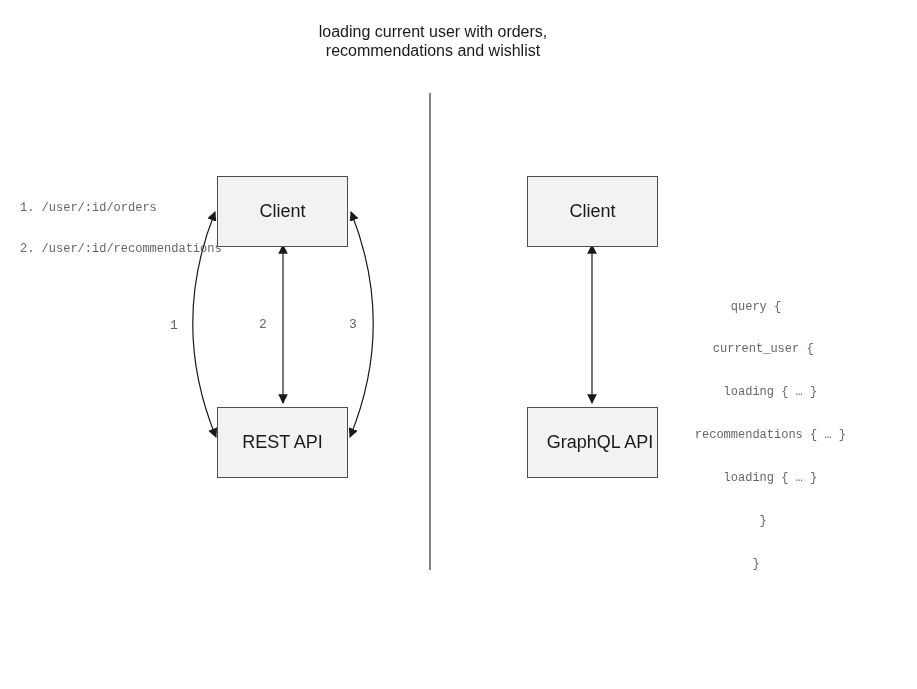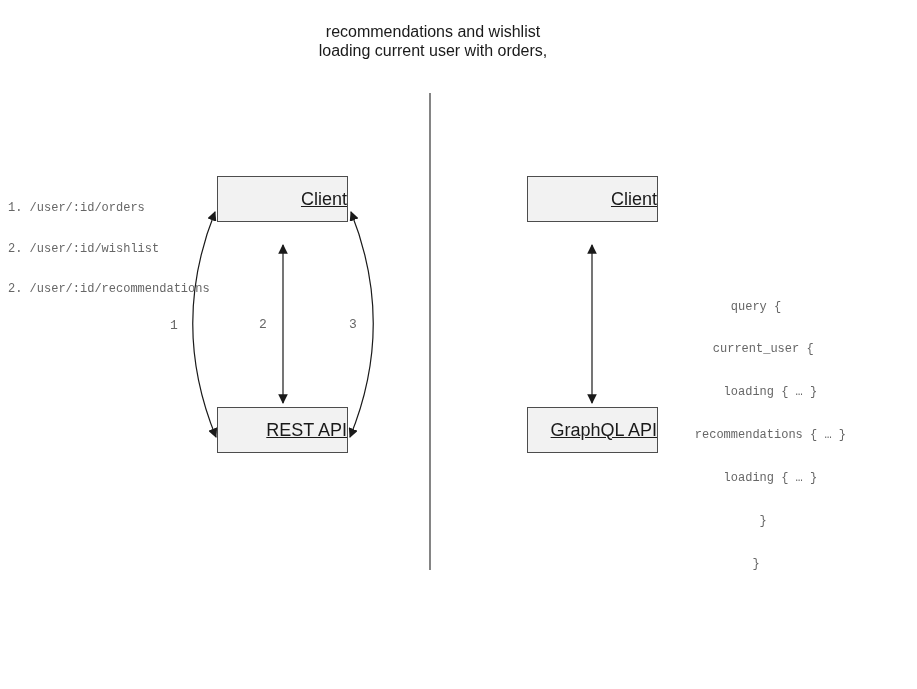--- a/index.html
+++ b/index.html
@@ -44,45 +44,44 @@
     stroke: var(--divider-stroke, #666666);
     stroke-width: 1.6;
   }
   .arrowhead {
     fill: var(--arrow-stroke, #1a1a1a);
   }
   
   .node {
     position: absolute;
     width: 131px;
-    height: 46px;
+    height: 71px;
     background: var(--box-fill, #f2f2f2);
     border: 1px solid var(--box-border, #4d4d4d);
     display: flex;
     align-items: center;
-    justify-content: flex-end;
+    justify-content: center;
     box-sizing: border-box;
     font-size: 18px;
     color: var(--title-text, #1a1a1a);
-    text-decoration: underline;
   }
   #rest-client  { left: 217px; top: 176px; }
   #rest-api     { left: 217px; top: 407px; }
   #gql-client   { left: 527px; top: 176px; }
   #gql-api      { left: 527px; top: 407px; padding-left: 15px; }
   
   .mono {
     font-family: "Liberation Mono", monospace;
     font-size: 12px;
     color: var(--code-text, #666666);
     white-space: pre;
   }
   .endpoints {
     position: absolute;
-    left: 8px;
+    left: 20px;
     top: 175px;
     line-height: 13.5px;
   }
   .query {
     position: absolute;
     left: 666px;
     top: 271px;
     line-height: 14.3px;
     text-align: center;
   }
@@ -96,22 +95,22 @@
   #num-1 { left: 174px; top: 325px; }
   #num-2 { left: 263px; top: 324px; }
   #num-3 { left: 353px; top: 324px; }
 </style>
 </head>
 <body>
 
 <div id="canvas">
 
   <div class="title">
+    <div>loading current user with orders,</div>
     <div>recommendations and wishlist</div>
-    <div>loading current user with orders,</div>
   </div>
 
   <svg class="layer" viewBox="0 0 917 689" xmlns="http://www.w3.org/2000/svg">
     <defs>
       <marker id="ah-end" viewBox="0 0 10 10" refX="9" refY="5" markerWidth="8" markerHeight="8" orient="auto">
         <path class="arrowhead" d="M 0 0 L 10 5 L 0 10 z"></path>
       </marker>
       <marker id="ah-start" viewBox="0 0 10 10" refX="9" refY="5" markerWidth="8" markerHeight="8" orient="auto-start-reverse">
         <path class="arrowhead" d="M 0 0 L 10 5 L 0 10 z"></path>
       </marker>
@@ -123,21 +122,20 @@
 
     <path class="arrow" d="M 283 245 L 283 403" marker-start="url(#ah-start)" marker-end="url(#ah-end)"></path>
 
     <path class="arrow" d="M 351 212 Q 396 325 350 437" marker-start="url(#ah-start)" marker-end="url(#ah-end)"></path>
 
     <path class="arrow" d="M 592 245 L 592 403" marker-start="url(#ah-start)" marker-end="url(#ah-end)"></path>
   </svg>
 
   <div class="mono endpoints">
     <div>1. /user/:id/orders</div>
-    <div>2. /user/:id/wishlist</div>
     <div>2. /user/:id/recommendations</div>
   </div>
 
   <div class="node" id="rest-client">
     <span>Client</span>
   </div>
   <div class="node" id="rest-api">
     <span>REST API</span>
   </div>
 

